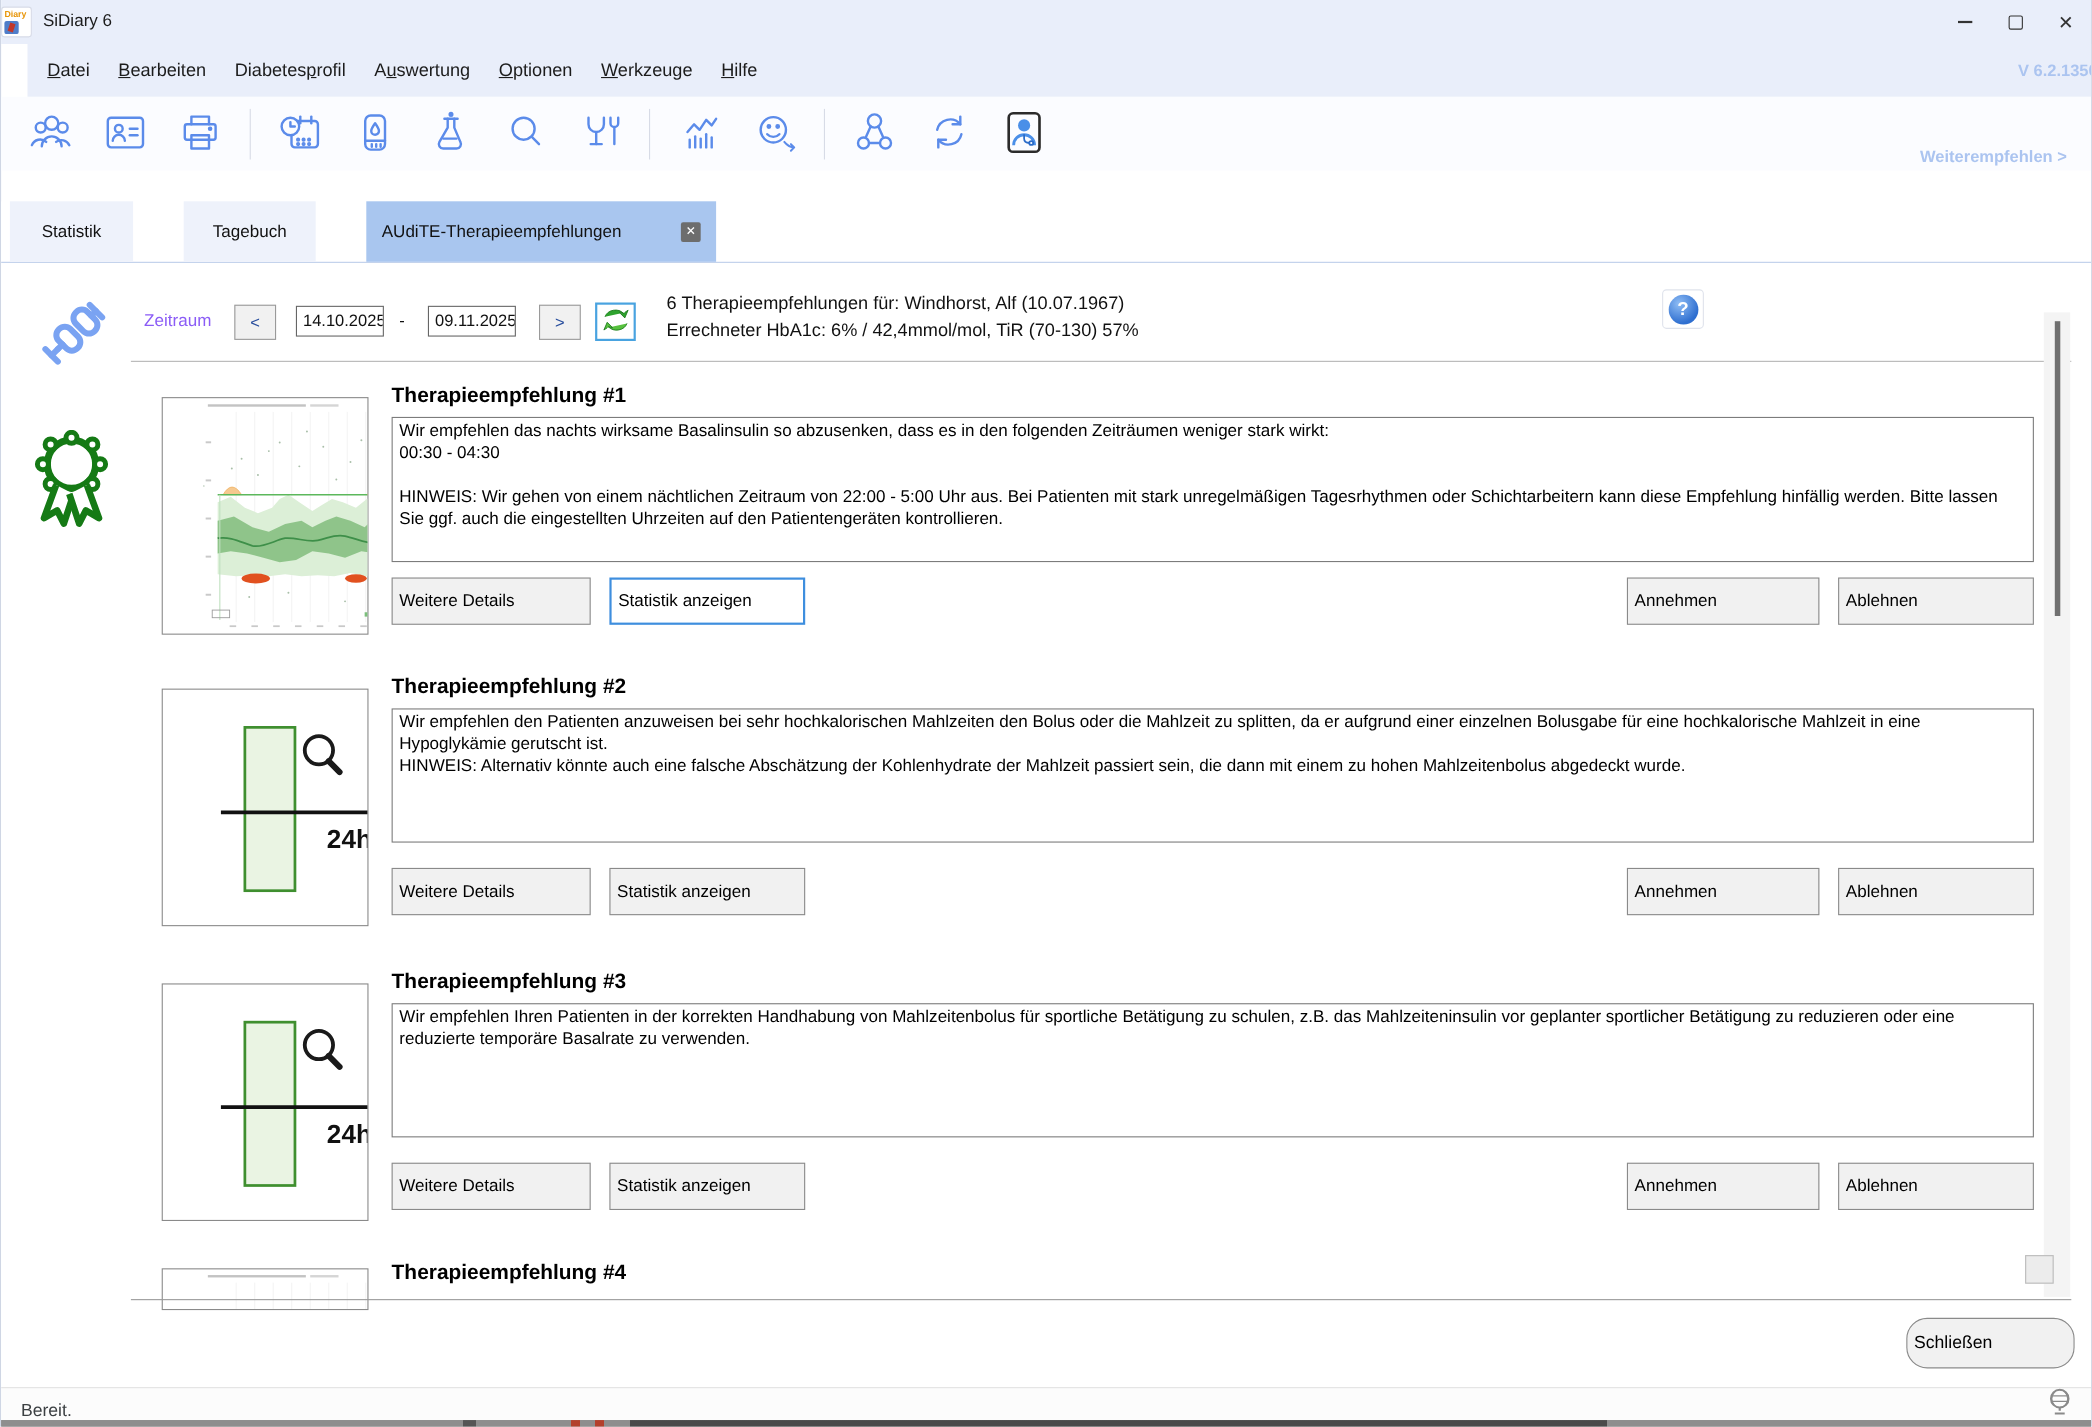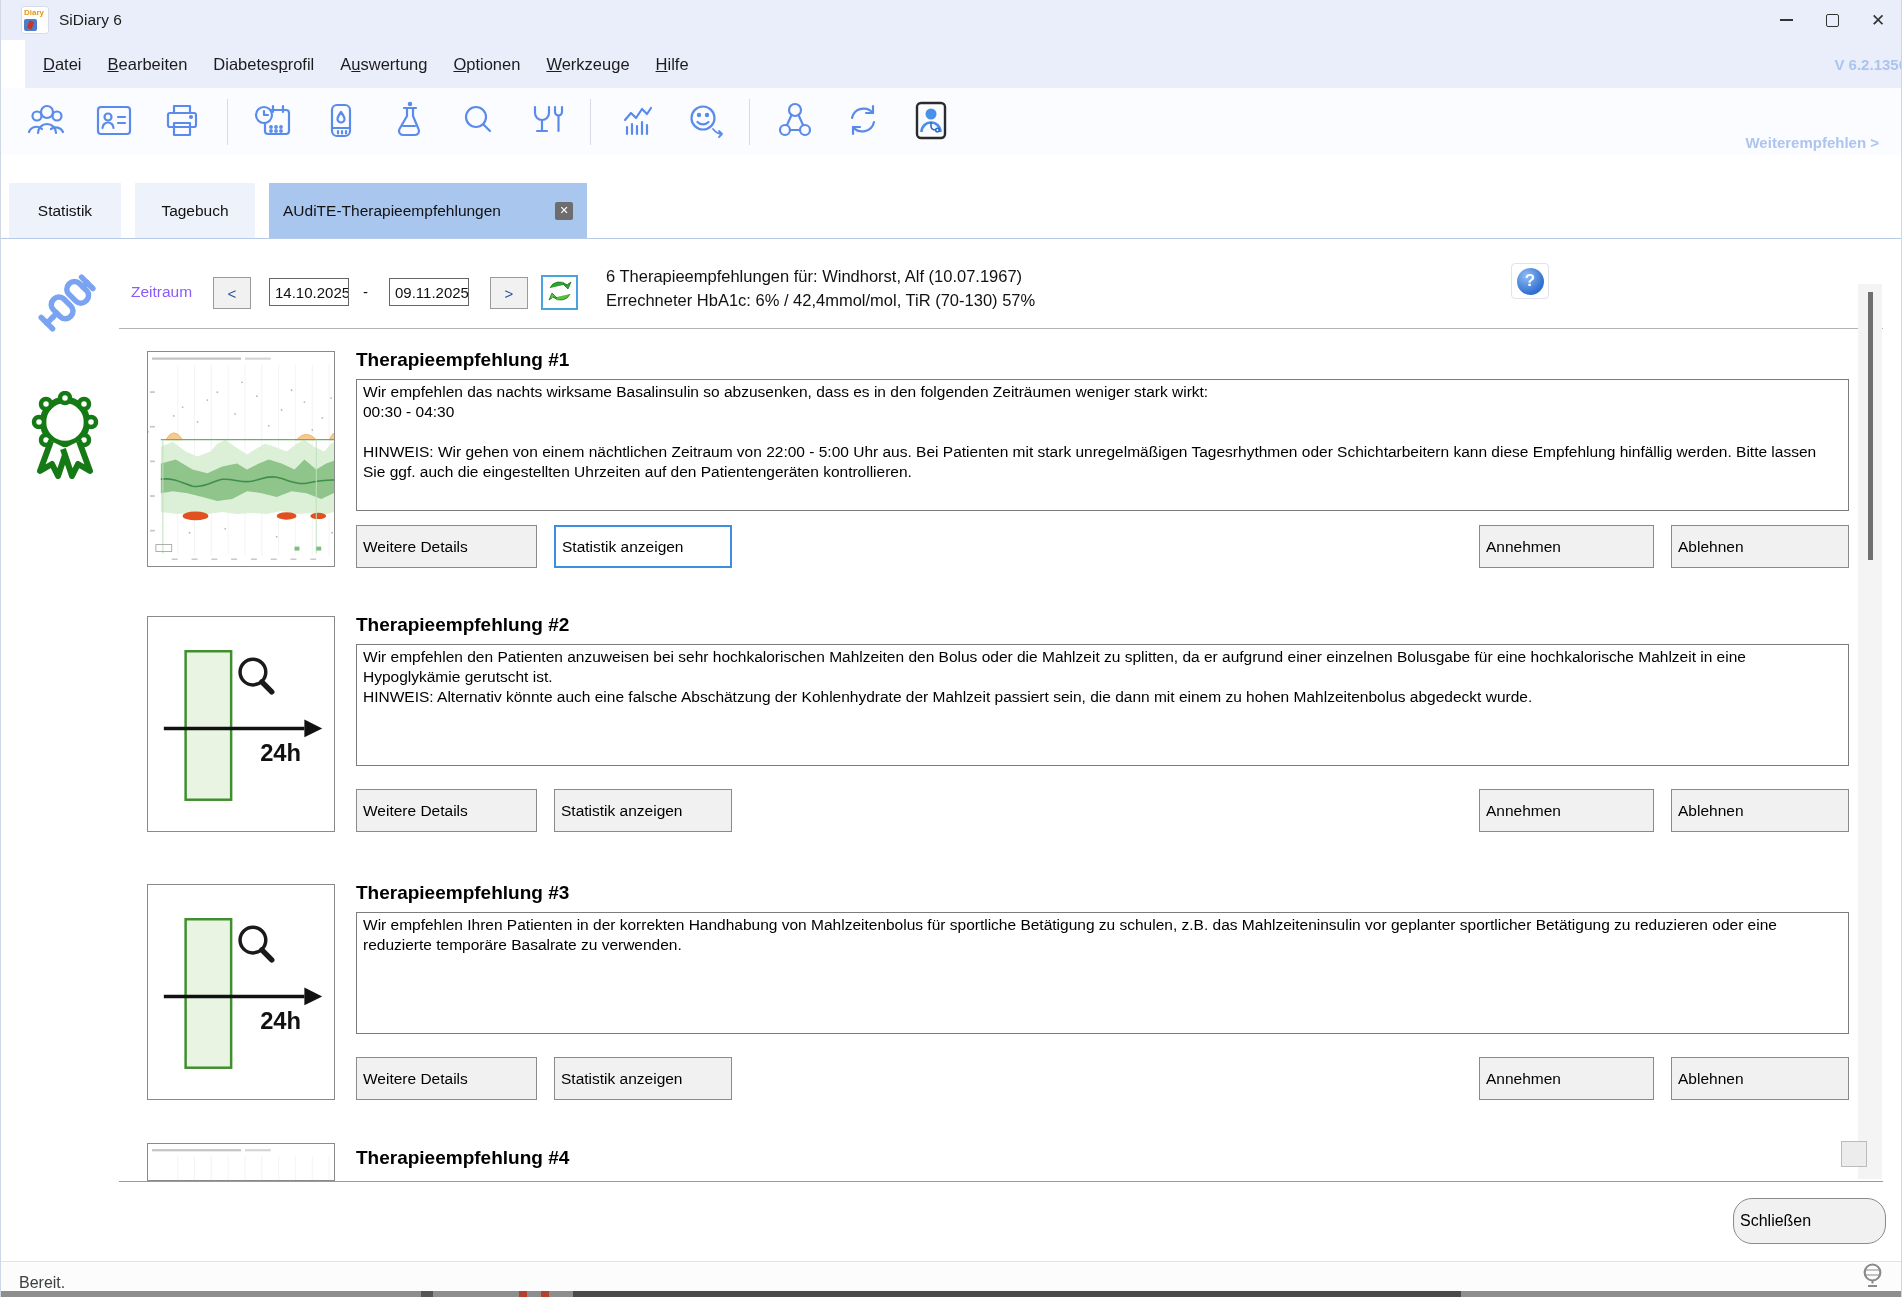--- a/index.html
+++ b/index.html
@@ -3,21 +3,21 @@
 <meta charset="utf-8">
 <style>
   html,body{margin:0;padding:0;}
   body{
     width:1902px;height:1297px;position:relative;overflow:hidden;
     font-family:"Liberation Sans", sans-serif;background:#ffffff;
     border-left:1px solid #cfd6e4;border-right:1px solid #cfd6e4;box-sizing:border-box;
   }
   
   .titlebar{position:absolute;left:0;top:0;width:100%;height:40px;background:#e9eefa;display:flex;align-items:center;}
-  .appicon{width:26px;height:26px;margin-left:20px;position:relative;background:#fff;border:1px solid #d8dce8;border-radius:3px;overflow:hidden;}
+  .appicon{width:26px;height:26px;margin-left:0;position:relative;background:#fff;border:1px solid #d8dce8;border-radius:3px;overflow:hidden;}
   .appicon .di{position:absolute;top:1px;left:2px;font-size:8px;font-weight:bold;color:#e8960a;}
   .appicon .bl{position:absolute;left:2px;bottom:2px;width:13px;height:12px;background:#4f7dc9;border-radius:2px;}
   .appicon .rd{position:absolute;left:6px;bottom:4px;width:5px;height:8px;background:#c2372a;transform:rotate(18deg);}
   .wintitle{margin-left:10px;font-size:15.5px;color:#1c1c1c;}
   .wincontrols{margin-left:auto;display:flex;height:100%;}
   .wbtn{width:46px;height:100%;display:flex;align-items:center;justify-content:center;color:#333;}
   .wbtn .minglyph{width:13px;height:1.6px;background:#333;}
   .wbtn .maxglyph{width:11px;height:11px;border:1.6px solid #333;border-radius:2px;}
   .wbtn.closebtn{font-size:17px;}
   
@@ -26,40 +26,40 @@
   .mi:first-child{padding-left:18px;}
   .mi .u{text-decoration:underline;}
   .version{margin-left:auto;margin-right:18px;font-size:15px;font-weight:bold;color:#abc4f0;}
   
   .toolbar{position:absolute;left:0;top:88px;width:100%;height:67px;background:#fbfcff;display:flex;align-items:center;}
   .tbtn{width:46px;height:52px;margin-left:22px;display:flex;align-items:center;justify-content:center;background:transparent;border:none;padding:0;}
   .tsep{width:1px;height:46px;background:#d7dbe6;margin-left:22px;}
   .promo{position:absolute;right:22px;bottom:4px;font-size:15px;font-weight:bold;color:#abc4f0;}
   .ticon{stroke:#5b8bea;fill:none;stroke-width:2.2;stroke-linecap:round;stroke-linejoin:round;}
   
-  .tabbar{position:absolute;left:0;top:183px;width:100%;height:55px;background:#ffffff;border-bottom:1px solid #b7c9e8;display:flex;}
+  .tabbar{position:absolute;left:0;top:183px;width:100%;height:55px;background:#ffffff;border-bottom:1px solid #b7c9e8;display:flex;gap:32px;}
   .tab{height:100%;display:flex;align-items:center;justify-content:center;font-size:15.5px;color:#111;background:#eef2fb;margin-left:14px;}
   .tab.first{margin-left:8px;}
   .tab.active{background:#a9c6ef;justify-content:space-between;padding:0 14px;box-sizing:border-box;}
   .tabclose{width:18px;height:18px;background:#6d6d6d;border-radius:2px;color:#fff;font-size:11px;display:flex;align-items:center;justify-content:center;margin-left:26px;}
   
   .content{position:absolute;left:0;top:239px;width:100%;height:1022px;background:#fff;}
   .sideicon{position:absolute;}
   .filterlabel{position:absolute;left:130px;top:44px;font-size:15.5px;color:#8b5cf6;}
   .navbtn{position:absolute;width:38px;height:32px;top:38px;background:#f1f1f1;border:1px solid #9a9a9a;font-size:15px;color:#2a4f9e;display:flex;align-items:center;justify-content:center;box-sizing:border-box;}
   .dateinput{position:absolute;top:39px;width:80px;height:28px;border:1px solid #666;font-family:"Liberation Sans",sans-serif;font-size:15px;color:#111;padding:0 0 0 5px;box-sizing:border-box;}
   .datedash{position:absolute;left:362px;top:44px;font-size:15px;color:#111;}
   .refreshbtn{position:absolute;left:540px;top:36px;width:37px;height:35px;background:#fff;border:2px solid #49a3e0;display:flex;align-items:center;justify-content:center;box-sizing:border-box;padding:0;}
   .hdr{position:absolute;left:605px;font-size:16.5px;font-weight:normal;color:#111;white-space:nowrap;}
   .helpbtn{position:absolute;left:1510px;top:24px;width:38px;height:36px;border:1px solid #dfe3ec;border-radius:4px;background:#fff;display:flex;align-items:center;justify-content:center;padding:0;}
   .helpball{width:27px;height:27px;border-radius:50%;background:radial-gradient(circle at 35% 30%, #8fbdf5, #2f6fd0 70%);color:#fff;font-weight:bold;font-size:17px;display:flex;align-items:center;justify-content:center;}
   .hline{position:absolute;left:118px;width:1764px;height:1px;background:#b5b5b5;}
   
   .card{position:absolute;left:0;width:100%;}
-  .thumb{position:absolute;left:146px;top:0;width:188px;height:216px;border:1px solid #8a8a8a;background:#fff;box-sizing:border-box;overflow:hidden;}
+  .thumb{position:absolute;left:146px;top:10px;width:188px;height:216px;border:1px solid #8a8a8a;background:#fff;box-sizing:border-box;overflow:hidden;padding-left:37px;}
   .cardtitle{position:absolute;left:355px;top:-2px;margin:0;font-size:19px;font-weight:bold;color:#000;}
   .textbox{position:absolute;left:355px;top:28px;width:1493px;border:1px solid #7c7c7c;background:#fff;box-sizing:border-box;
     font-size:15.5px;line-height:20px;color:#000;padding:2px 6px;white-space:pre-wrap;}
   .btn{position:absolute;height:43px;background:#f1f1f1;border:1px solid #8a8a8a;font-family:"Liberation Sans",sans-serif;
     font-size:15.5px;color:#000;display:flex;align-items:center;justify-content:flex-start;box-sizing:border-box;}
   .btn.bluefocus{border:2px solid #3e8ede;background:#fff;}
   
   .scrolltrack{position:absolute;left:1857px;top:45px;width:24px;height:895px;background:#f4f4f4;}
   .scrollthumb{position:absolute;left:10px;top:8px;width:5px;height:268px;background:#707070;}
   .minibox{position:absolute;left:1840px;top:902px;width:26px;height:26px;background:#ececec;border:1px solid #bbb;box-sizing:border-box;}

